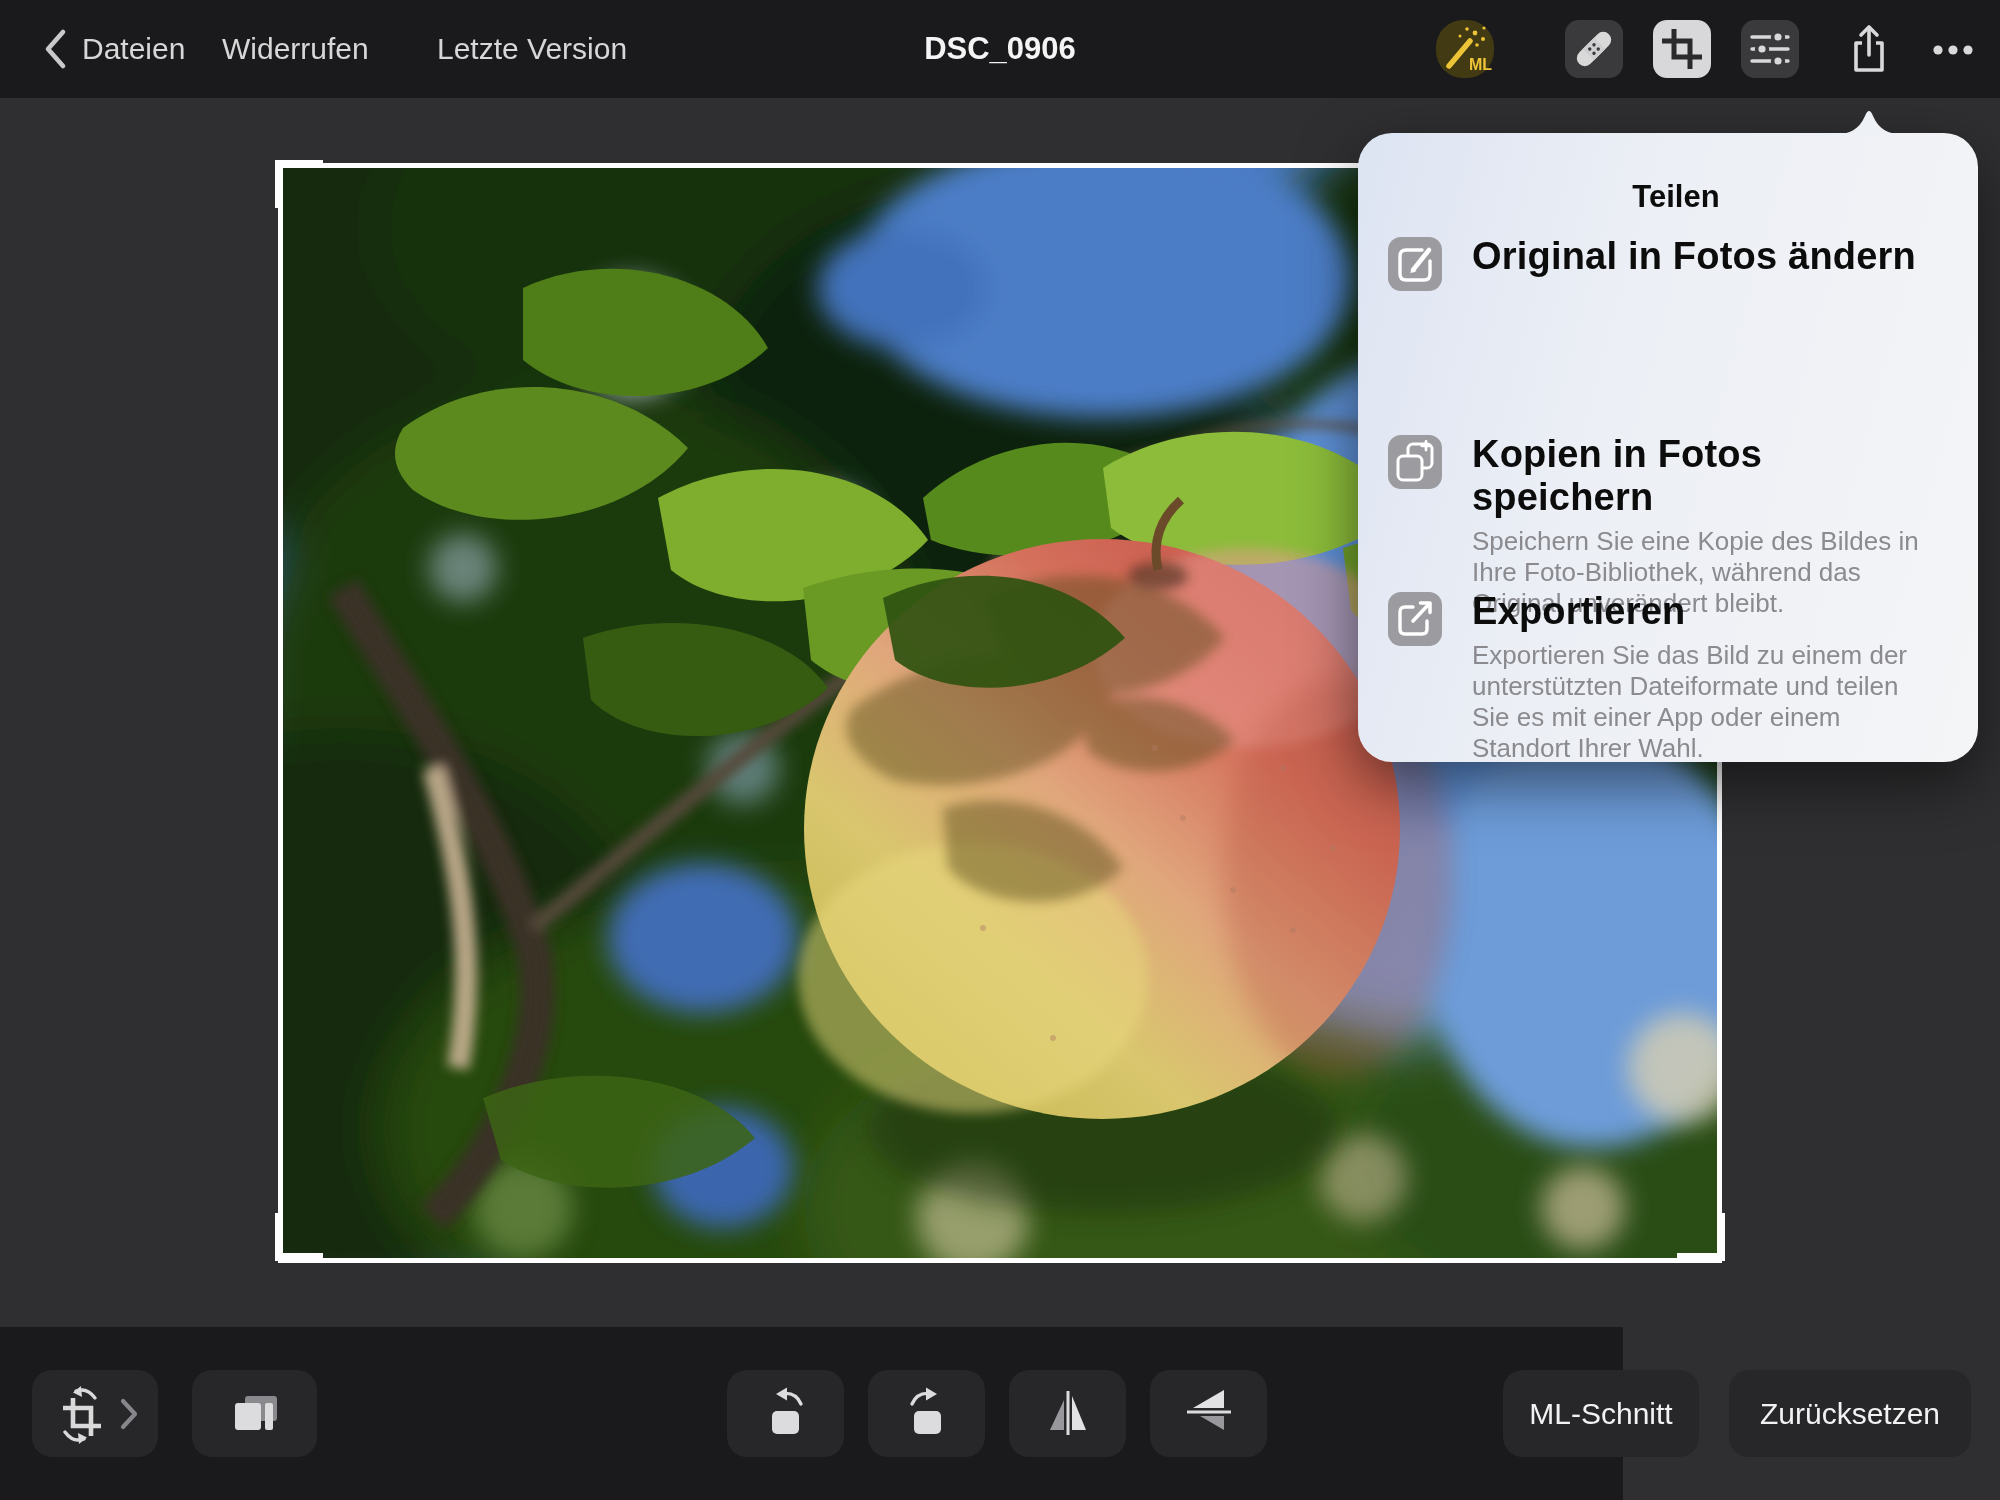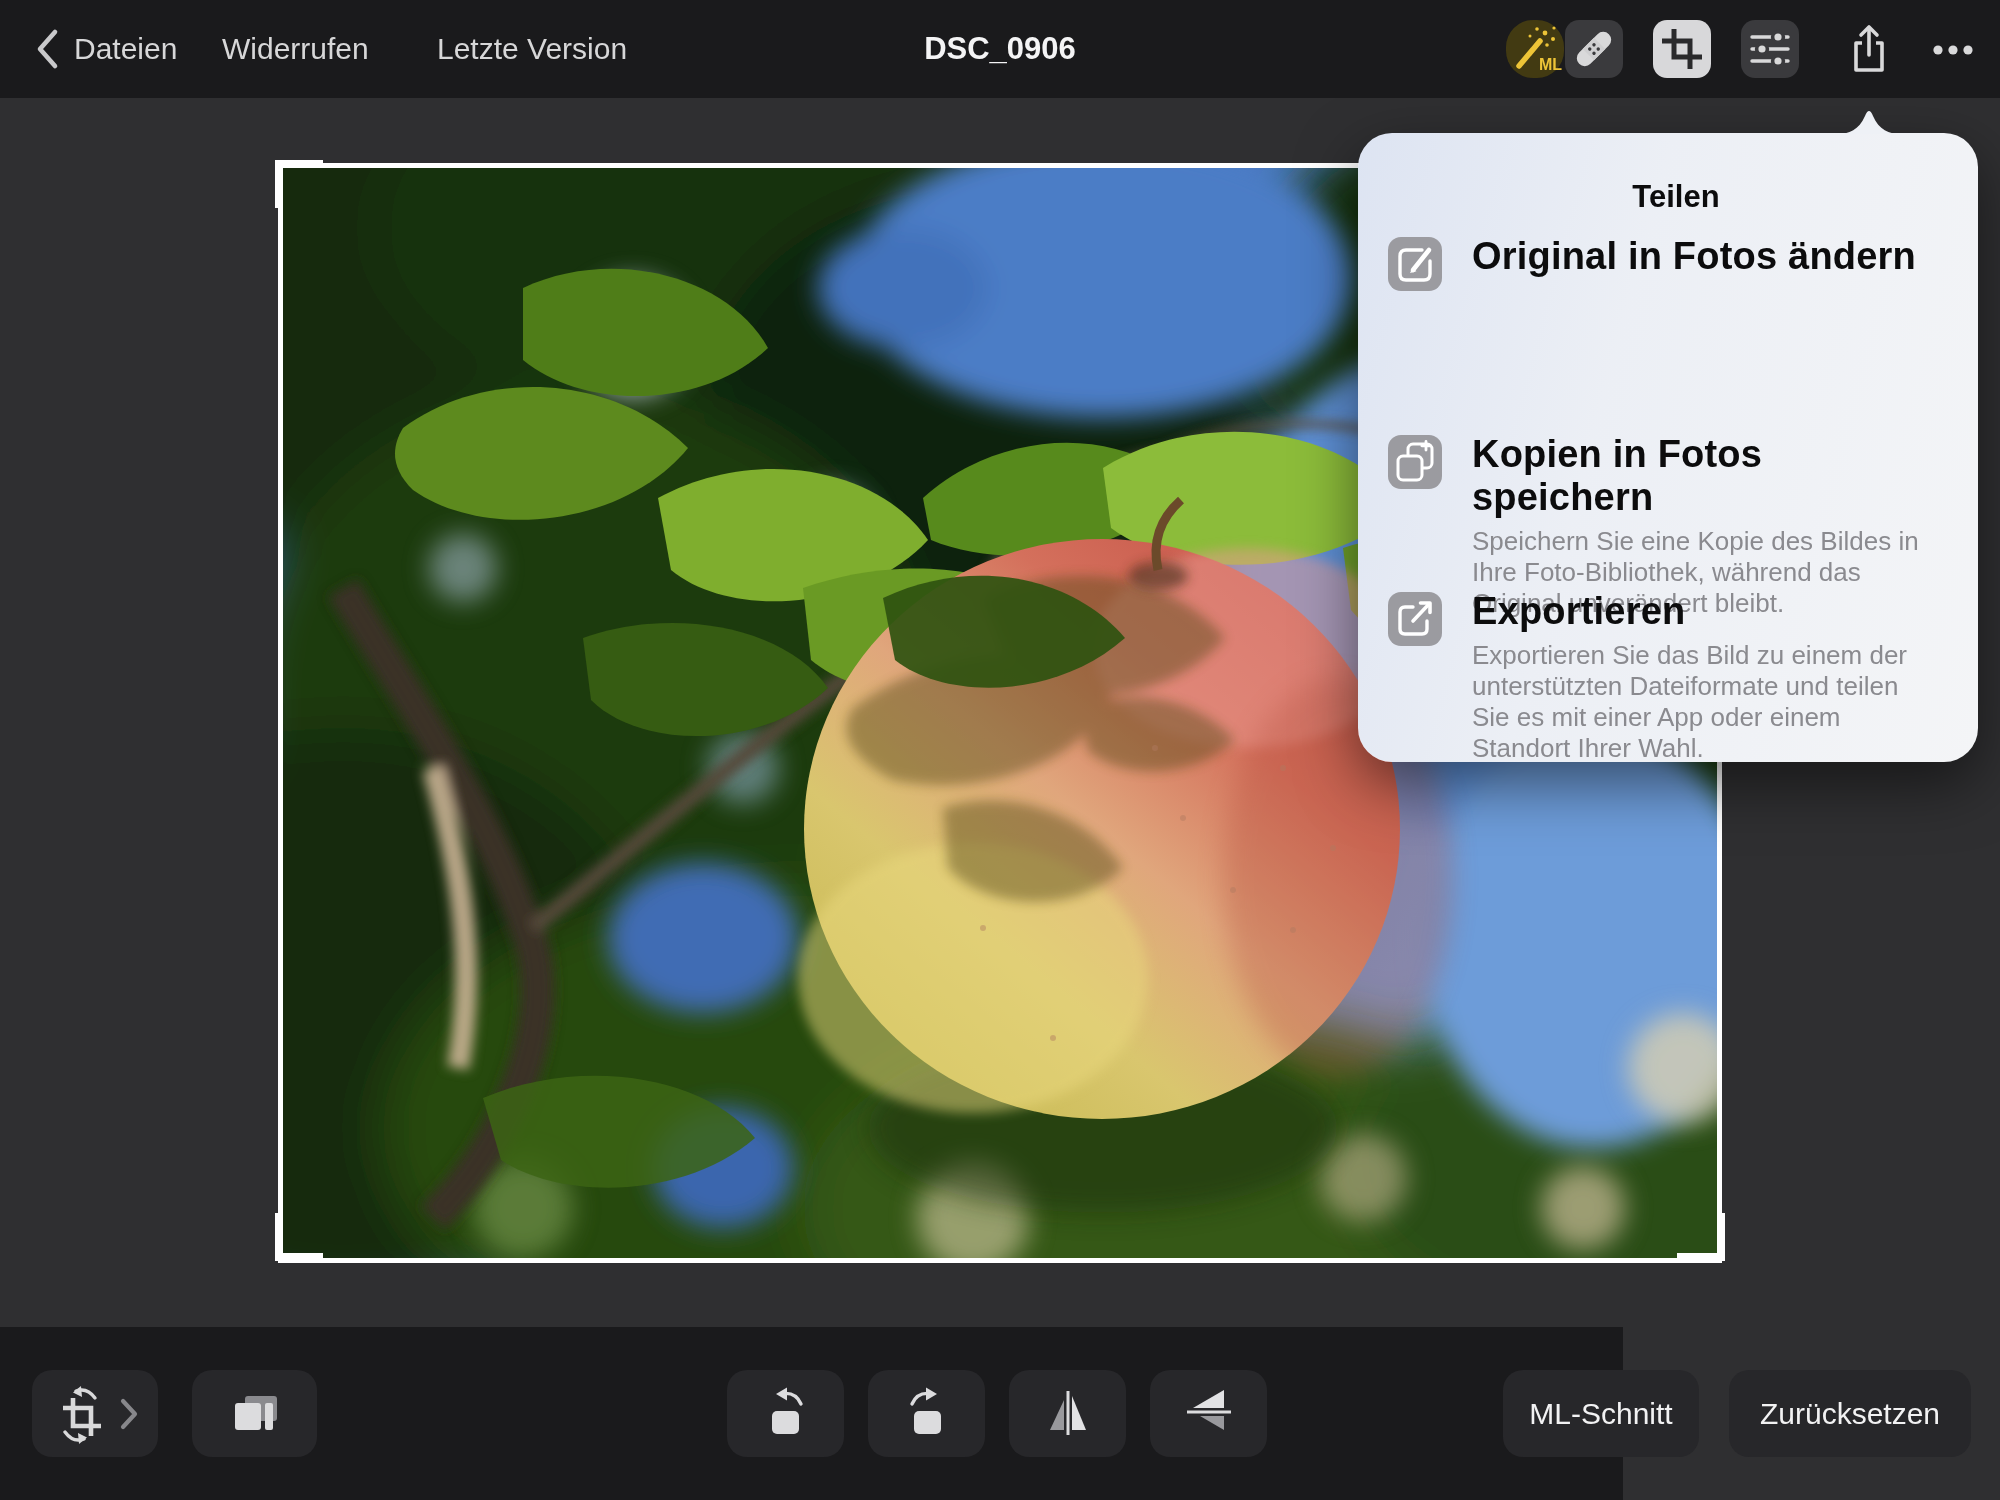--- a/index.html
+++ b/index.html
@@ -229,36 +229,36 @@
         </div>
         <div class="pop-body">
           <div class="pop-item-title">Exportieren</div>
           <div class="pop-item-desc">Exportieren Sie das Bild zu einem der unterstützten Dateiformate und teilen Sie es mit einer App oder einem Standort Ihrer Wahl.</div>
         </div>
       </div>
     </div>
   </div>
 
   <div class="topbar">
-    <div class="nav-item" style="left:34px;">
+    <div class="nav-item" style="left:42px;">
       <svg width="26" height="42" viewBox="0 0 26 42">
         <path d="M21,4 L6,21 L21,38" stroke="#c9c9cb" stroke-width="4.6" fill="none" stroke-linecap="round" stroke-linejoin="round"></path>
       </svg>
       <span>Dateien</span>
     </div>
     <div class="nav-item" style="left:222px;">
       <span>Widerrufen</span>
     </div>
     <div class="nav-item" style="left:437px;">
       <span>Letzte Version</span>
     </div>
 
     <div class="doc-title">DSC_0906</div>
 
-    <div class="toolbtn ml" style="left:1506px;border-radius:27px;">
+    <div class="toolbtn ml" style="left:1436px;border-radius:27px;">
       <svg width="58" height="58" viewBox="0 0 58 58">
         <path d="M13,46 L34,21" stroke="#edc437" stroke-width="5.5" stroke-linecap="round"></path>
         <g fill="#edc437">
           <circle cx="39" cy="13" r="2.4"></circle>
             <circle cx="47" cy="19" r="2"></circle>
           <circle cx="41" cy="25" r="1.8"></circle>
             <circle cx="31" cy="9" r="1.8"></circle>
           <circle cx="48" cy="8" r="1.6"></circle>
             <circle cx="24" cy="16" r="1.5"></circle>
         </g>

